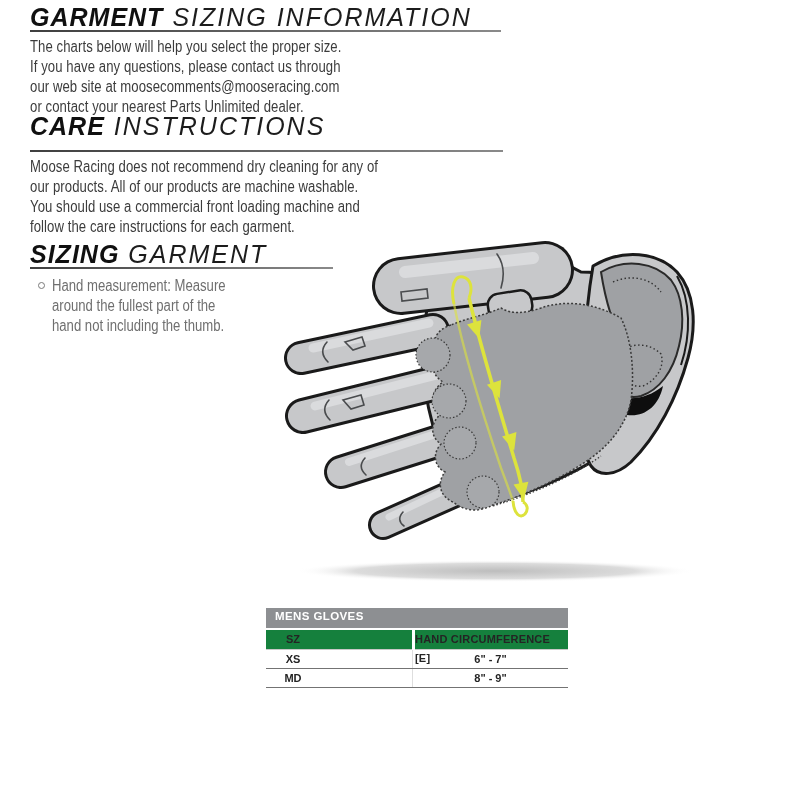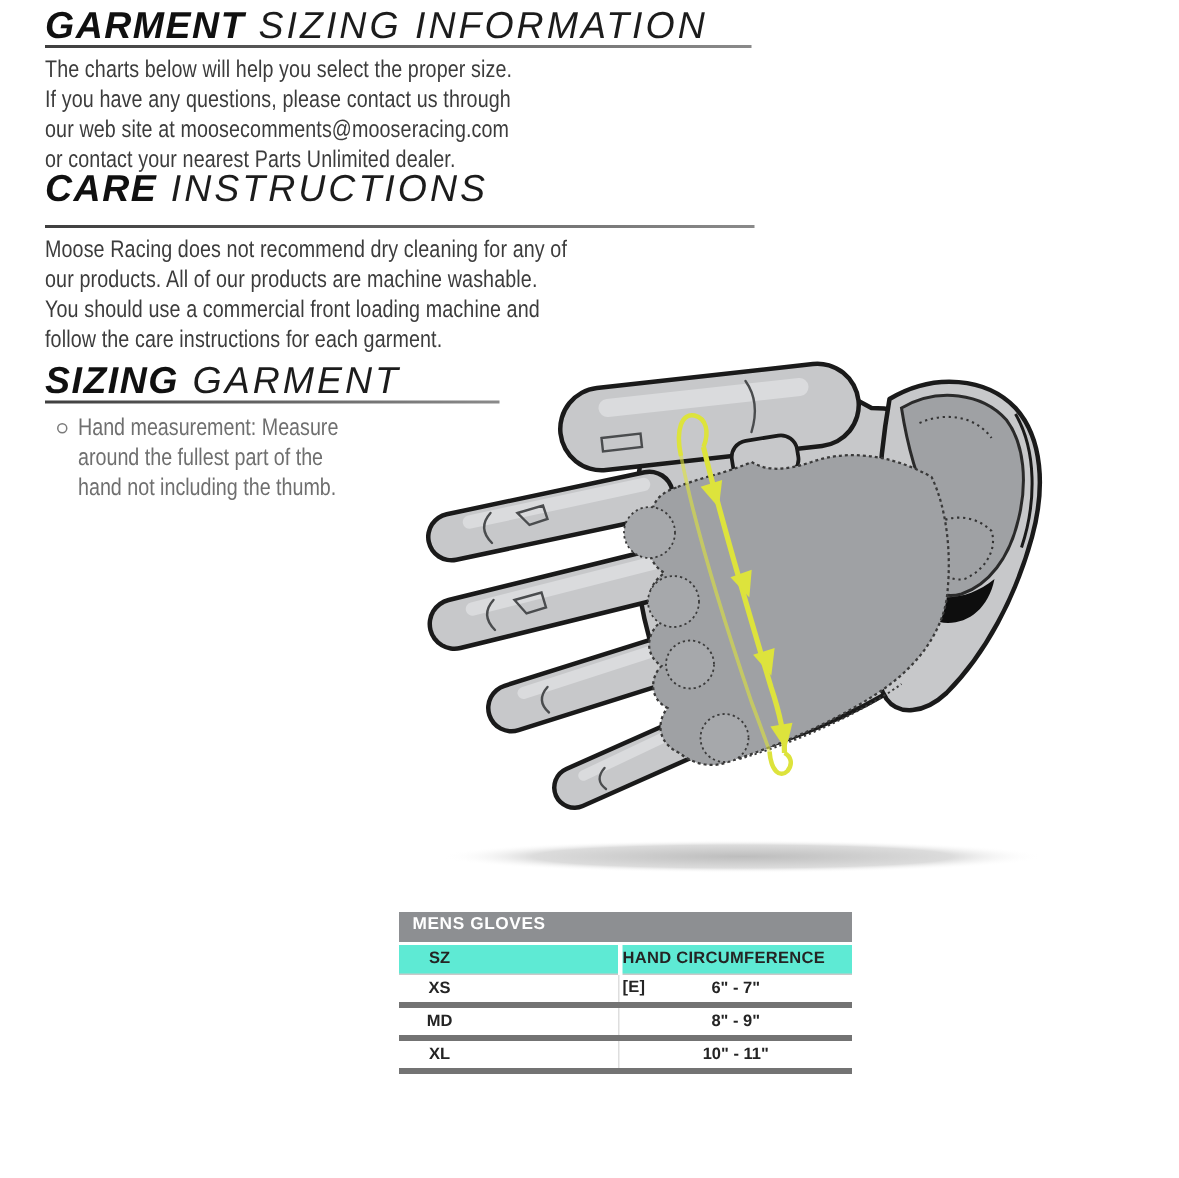--- a/index.html
+++ b/index.html
@@ -29,29 +29,29 @@
   .bullet-dot{
     width:5px;height:5px;border:1.5px solid #7a7a7a;border-radius:50%;
   }
   
   .size-table{left:266px;top:608px;width:302px;font-weight:bold;color:#242424;}
   .st-title{
     height:20px;line-height:16px;background:#8d8f92;color:#ffffff;
     font-size:11.5px;padding-left:9px;letter-spacing:0.4px;
   }
   .st-head{
-    display:grid;grid-template-columns:146px 1fr;background:#5eead4;
+    display:grid;grid-template-columns:146px 1fr;background:#15803d;
     height:19px;line-height:19px;font-size:11px;margin-top:2px;
     border-bottom:1px solid #c9c9c9;
   }
   .st-head .c1{width:54px;text-align:center;}
   .st-head .c2{text-align:left;border-left:3px solid #ffffff;letter-spacing:0.2px;}
   .st-row{
     display:grid;grid-template-columns:146px 1fr;height:18px;line-height:18px;
-    font-size:11px;border-bottom:4px solid #737373;
+    font-size:11px;border-bottom:1px solid #737373;
   }
   .st-row .c1{width:54px;text-align:center;}
   .st-row .c2{text-align:center;border-left:1px solid #dedede;}
 </style>
 </head>
 <body>
 
 <div class="abs sec-head" style="top:7px">
   <span class="hp">GARMENT</span><span class="hs">SIZING INFORMATION</span>
 </div>
@@ -182,17 +182,13 @@
     <div class="c2">HAND CIRCUMFERENCE [E]</div>
   </div>
   <div class="st-row">
     <div class="c1">XS</div>
     <div class="c2">6" - 7"</div>
   </div>
   <div class="st-row">
     <div class="c1">MD</div>
     <div class="c2">8" - 9"</div>
   </div>
-  <div class="st-row">
-    <div class="c1">XL</div>
-    <div class="c2">10" - 11"</div>
-  </div>
 </div>
 
 </body></html>

